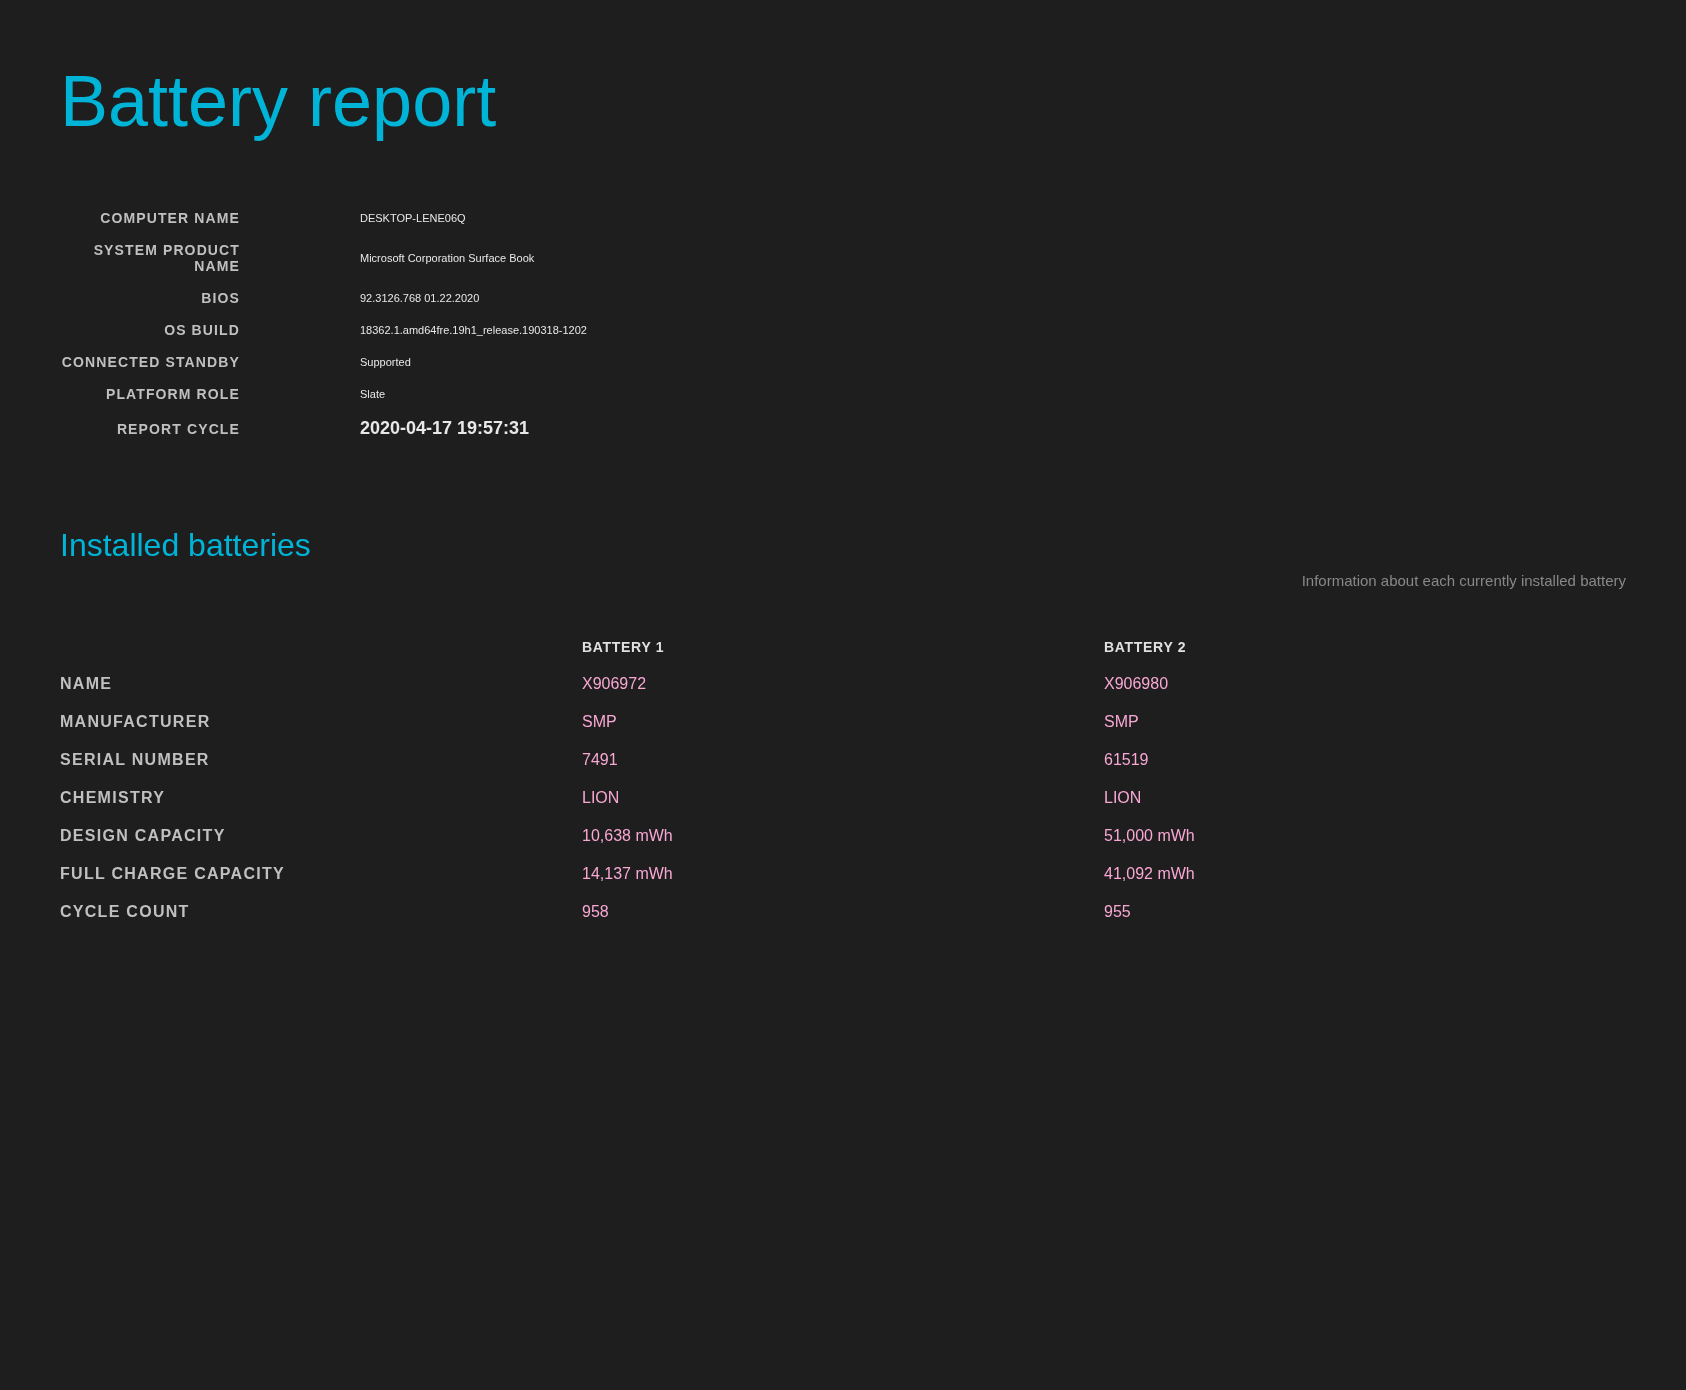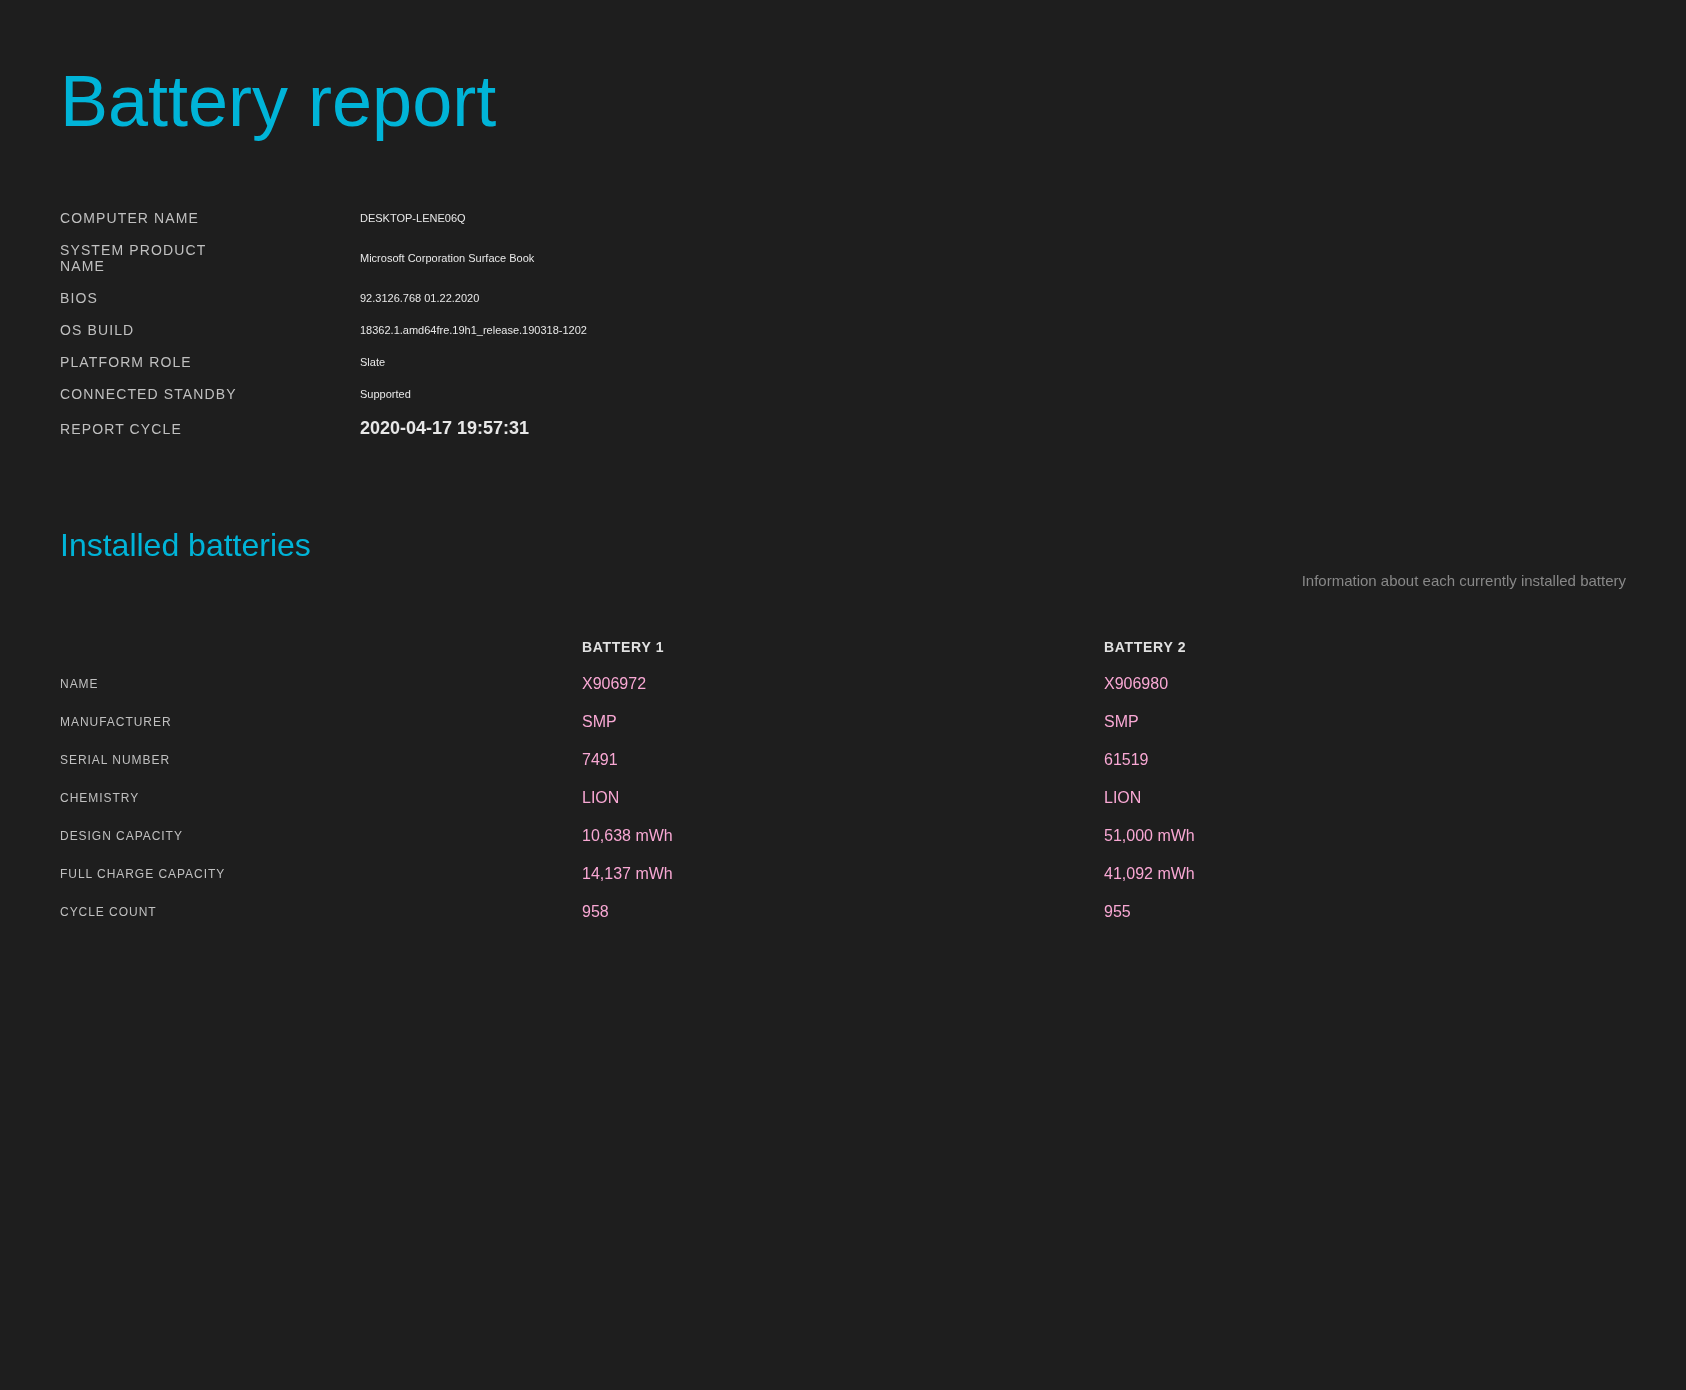--- a/index.html
+++ b/index.html
@@ -36,26 +36,27 @@
     }
 
     .info-row {
       display: table-row;
     }
 
     .info-label {
       display: table-cell;
       color: #c0c0c0;
       font-size: 14px;
-      font-weight: 400;
+      font-weight: 700;
       letter-spacing: 0.08em;
       padding: 8px 0;
       padding-right: 120px;
       width: 300px;
       vertical-align: middle;
+      text-align: right;
     }
 
     .info-value {
       display: table-cell;
       color: #e8e8e8;
       font-size: 11px;
       font-weight: 400;
       padding: 8px 0;
       vertical-align: middle;
     }
@@ -97,22 +98,22 @@
 
     .battery-table td {
       padding: 10px 0;
       font-size: 16px;
       color: #f9a8d4;
       vertical-align: middle;
     }
 
     .battery-table .row-label {
       color: #c0c0c0;
-      font-size: 12px;
-      font-weight: 400;
+      font-size: 16px;
+      font-weight: 700;
       letter-spacing: 0.08em;
       width: 280px;
       padding-right: 60px;
     }
 
     .battery-table .battery-col {
       width: 280px;
       padding-right: 100px;
     }
 
@@ -142,27 +143,27 @@
       <div class="info-label">BIOS</div>
       <div class="info-value">92.3126.768 01.22.2020</div>
     </div>
 
     <div class="info-row">
       <div class="info-label">OS BUILD</div>
       <div class="info-value">18362.1.amd64fre.19h1_release.190318-1202</div>
     </div>
 
     <div class="info-row">
+      <div class="info-label">CONNECTED STANDBY</div>
+      <div class="info-value">Supported</div>
+    </div>
+
+    <div class="info-row">
       <div class="info-label">PLATFORM ROLE</div>
       <div class="info-value">Slate</div>
-    </div>
-
-    <div class="info-row">
-      <div class="info-label">CONNECTED STANDBY</div>
-      <div class="info-value">Supported</div>
     </div>
 
     <div class="info-row">
       <div class="info-label">REPORT CYCLE</div>
       <div class="info-value bold-value">2020-04-17   19:57:31</div>
     </div>
 
   </div>
 </div>
 

